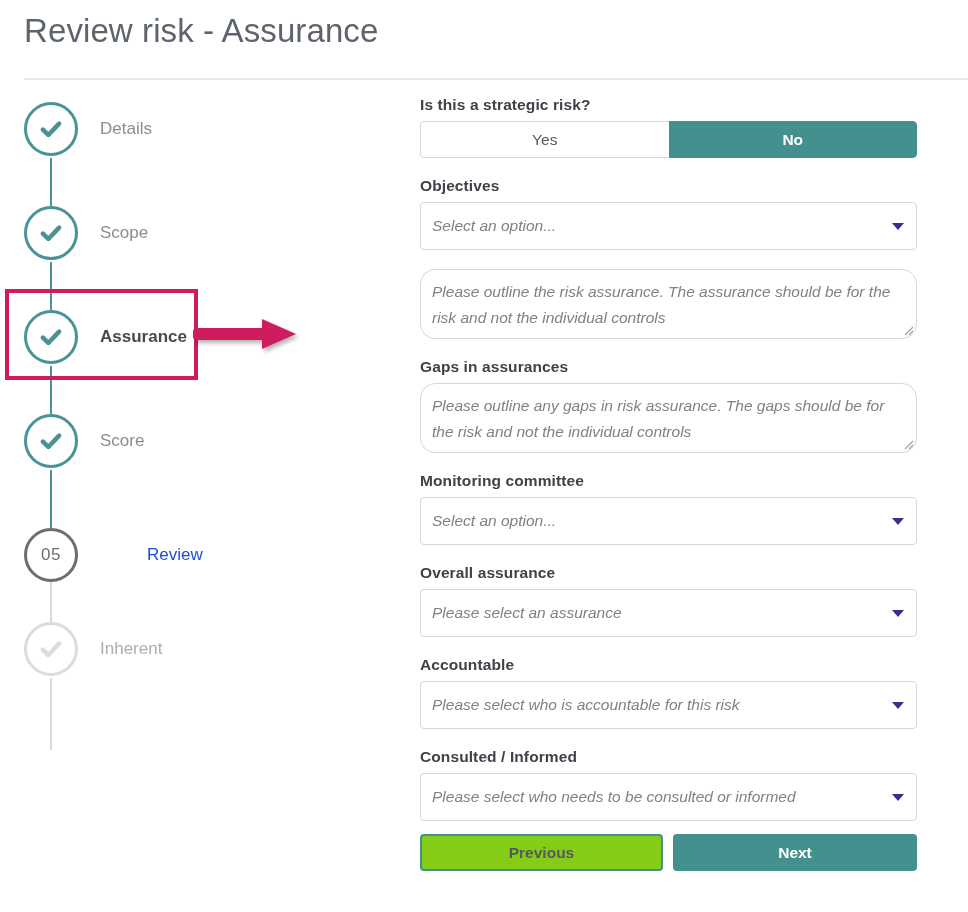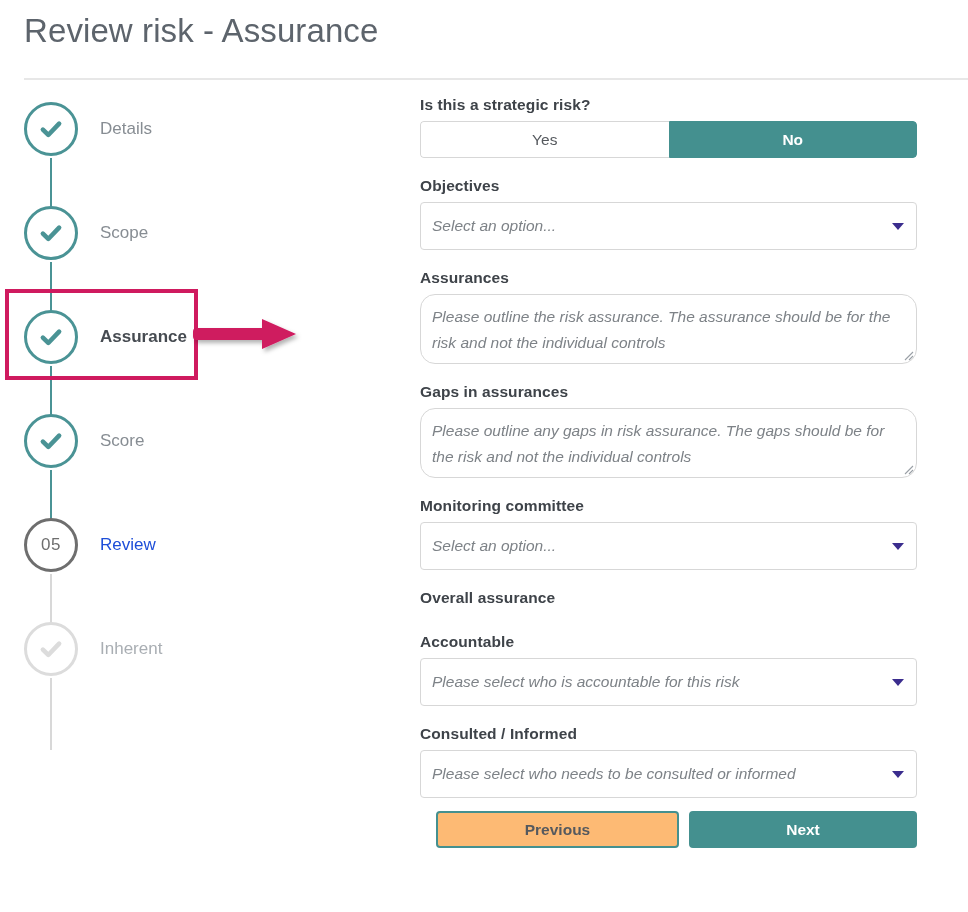--- a/index.html
+++ b/index.html
@@ -250,24 +250,23 @@
     align-items: center;
     justify-content: center;
     font-size: 15.5px;
     font-weight: bold;
     box-sizing: border-box;
     cursor: pointer;
     user-select: none;
   }
   .btn.previous {
     flex: 0 0 243px;
-    background: #fdba74;
+    background: #84cc16;
     border: 2px solid #44908f;
     color: #55595e;
-    margin-left: 16px;
   }
   .btn.next {
     flex: 1 1 auto;
     background: #44908f;
     border: 2px solid #44908f;
     color: #ffffff;
   }
 </style>
 </head>
 <body>
@@ -313,21 +312,21 @@
 
   <div class="step" style="top:316px;">
     <div class="step-circle done">
       <svg class="check" viewBox="0 0 24 24">
           <path d="M4.5 12.5 L9.5 17.5 L19.5 7"></path>
         </svg>
     </div>
     <div class="step-label done">Score</div>
   </div>
 
-  <div class="step" style="top:420px;">
+  <div class="step" style="top:430px;gap:47px;">
     <div class="step-circle current">
       <span class="step-num">05</span>
     </div>
     <div class="step-label current">Review</div>
   </div>
 
   <div class="step" style="top:524px;">
     <div class="step-circle todo">
       <svg class="check" viewBox="0 0 24 24">
           <path d="M4.5 12.5 L9.5 17.5 L19.5 7"></path>
@@ -366,21 +365,20 @@
   <div class="field">
     <span class="field-label">Objectives</span>
     <div class="select-box">
       <span class="select-value">Select an option...</span>
       <span class="caret"></span>
     </div>
   </div>
   <div class="spacer"></div>
 
   <div class="field">
-    <span class="field-label">Assurances</span>
     <div class="textarea-box">
       <div class="textarea-text">Please outline the risk assurance. The assurance should be for the risk and not the individual controls</div>
       <svg class="resize-grip" viewBox="0 0 13 13">
         <path d="M12 4 L4 12 M12 8 L8 12 M12 12 L11.6 12.4" stroke="#9aa0a6" stroke-width="1.1" fill="none"></path>
       </svg>
     </div>
   </div>
   <div class="spacer"></div>
 
   <div class="field">
@@ -398,20 +396,24 @@
     <span class="field-label">Monitoring committee</span>
     <div class="select-box">
       <span class="select-value">Select an option...</span>
       <span class="caret"></span>
     </div>
   </div>
   <div class="spacer"></div>
 
   <div class="field">
     <span class="field-label">Overall assurance</span>
+    <div class="select-box">
+      <span class="select-value">Please select an assurance</span>
+      <span class="caret"></span>
+    </div>
   </div>
   <div class="spacer"></div>
 
   <div class="field">
     <span class="field-label">Accountable</span>
     <div class="select-box">
       <span class="select-value">Please select who is accountable for this risk</span>
       <span class="caret"></span>
     </div>
   </div>

